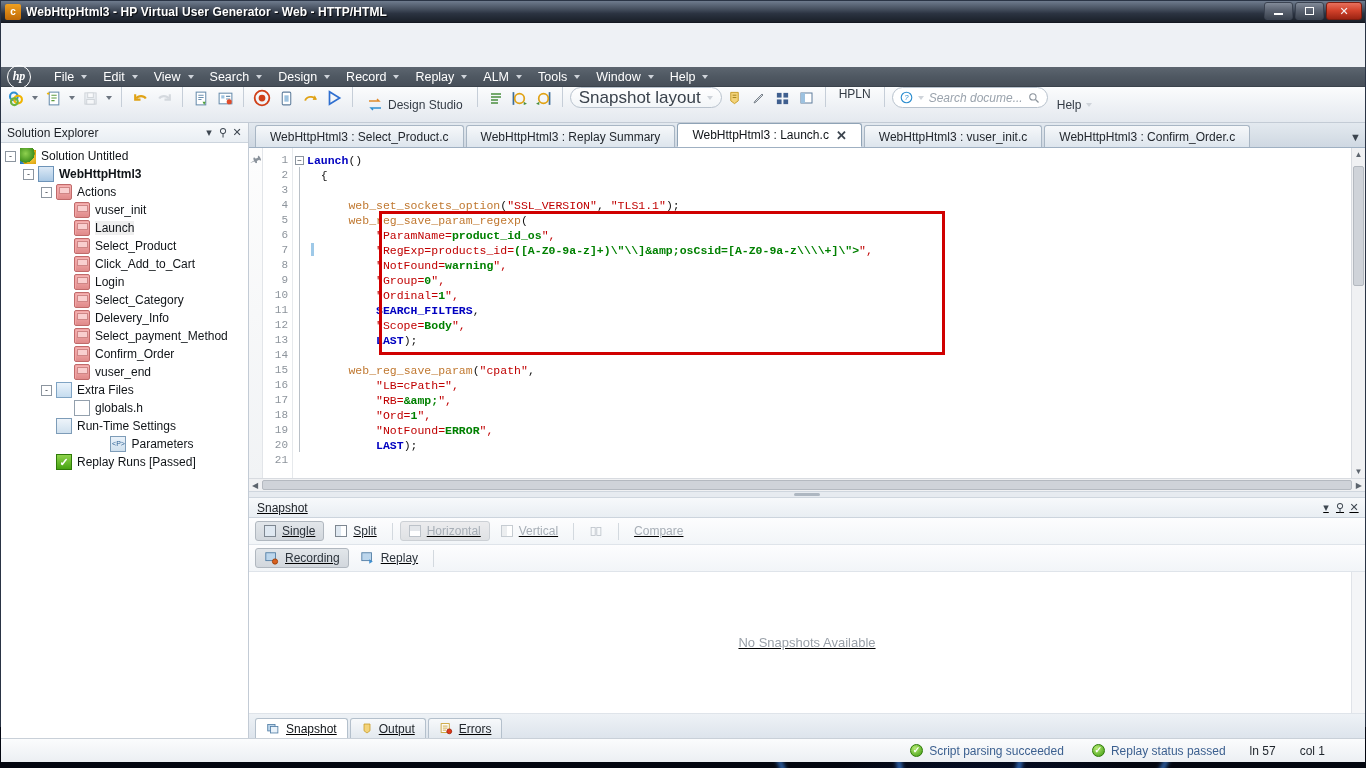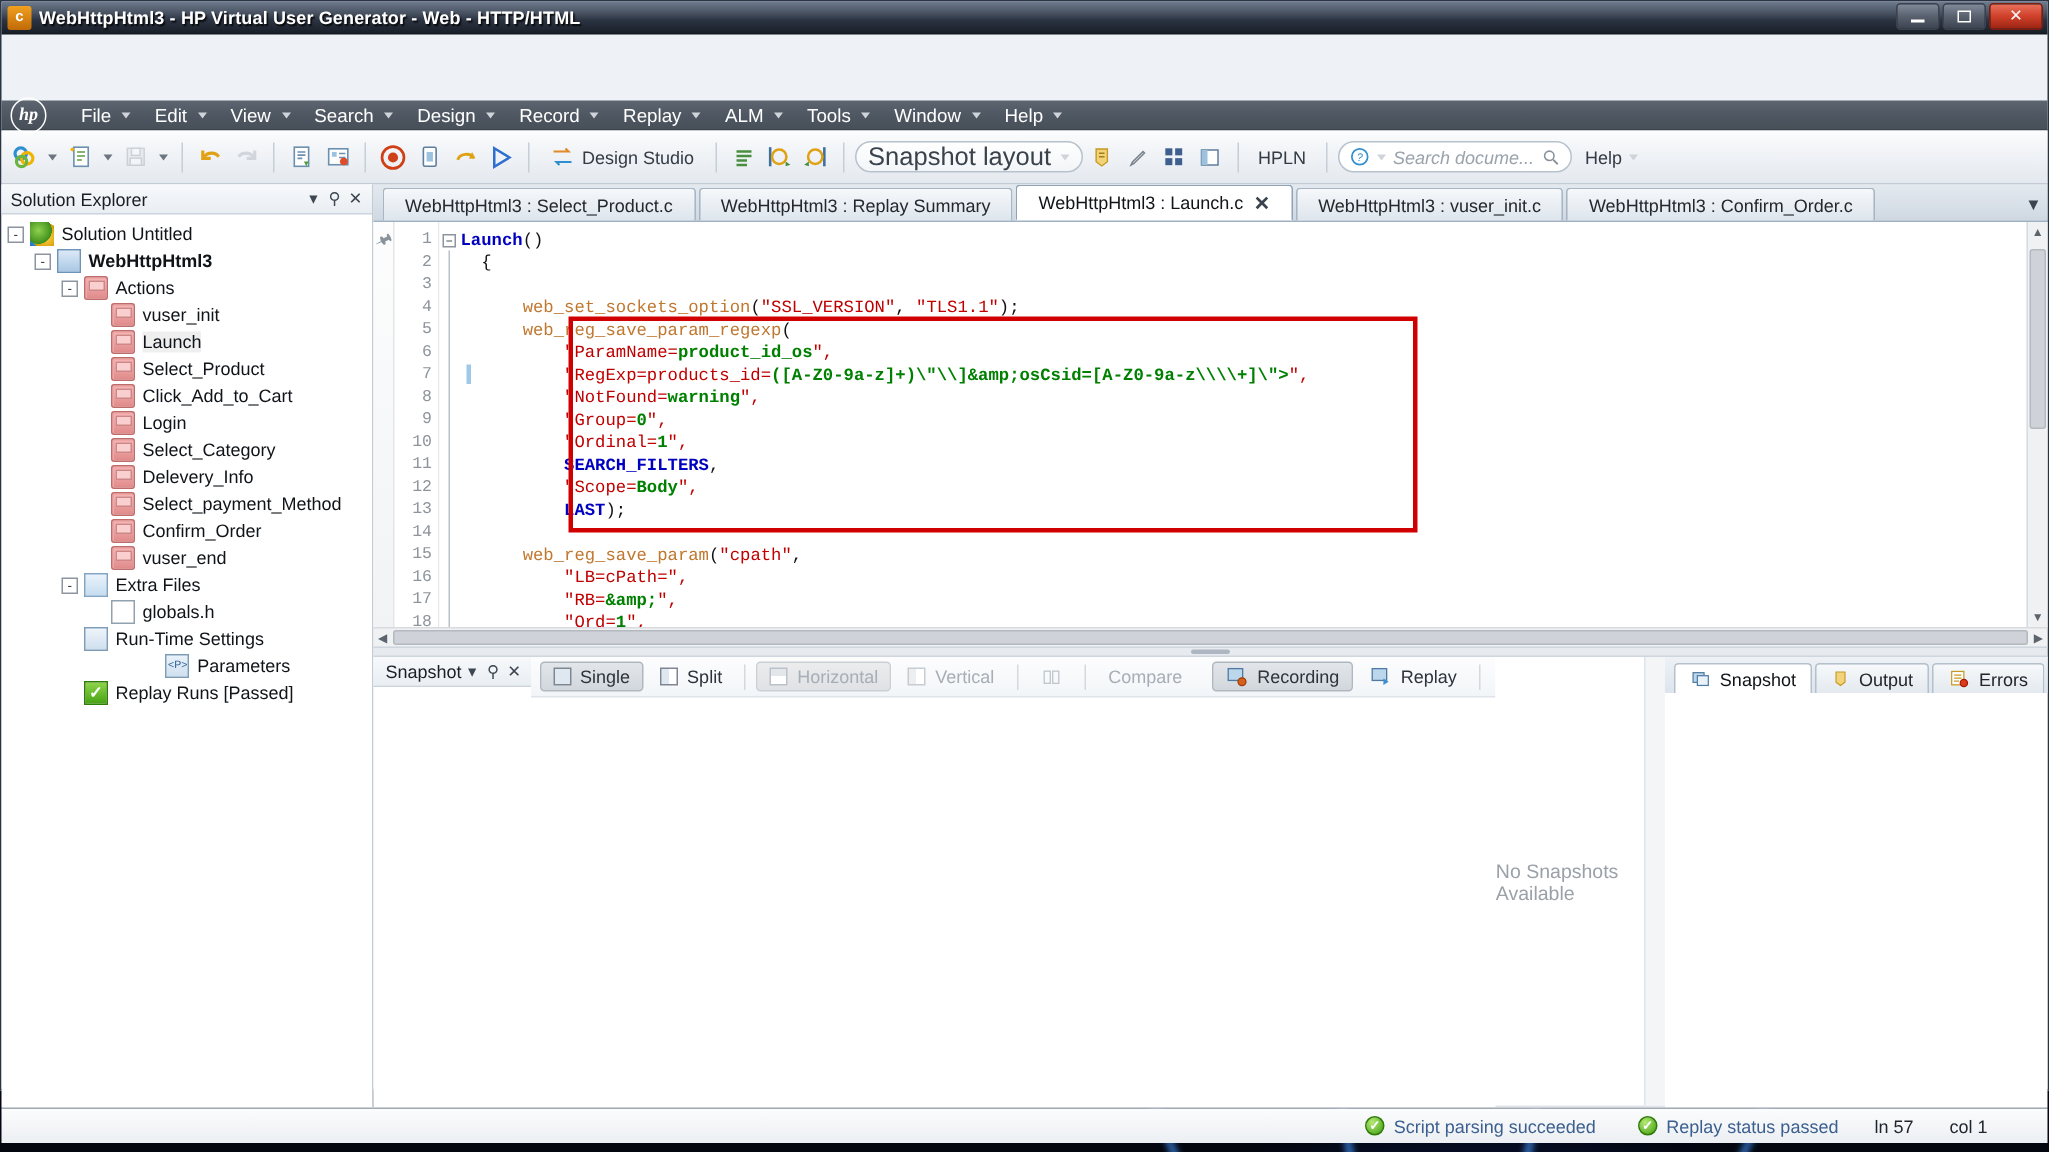--- a/index.html
+++ b/index.html
@@ -85,21 +85,21 @@
   }
   .caret-d {
     width:0;height:0;border-left:3.5px solid transparent;border-right:3.5px solid transparent;
     border-top:4px solid #cfd4da;
   }
 
   
   .toolbar {
     height:36px; background:linear-gradient(180deg,#fbfcfd 0%,#eef1f5 55%,#e4e9ef 100%);
     border-bottom:1px solid #c3cbd5;
-    display:flex; align-items:center; padding:0 4px; gap:2px;
+    display:flex; padding:0 4px; gap:2px;
   }
   .tb-sep { width:1px; height:20px; background:#c6ced8; margin:0 5px; }
   .tbi { width:22px;height:22px; display:flex;align-items:center;justify-content:center; border-radius:3px; position:relative; }
   .tbi.disabled { opacity:.35; }
   .tb-caret { width:11px;height:22px;display:flex;align-items:center;justify-content:center;}
   .tb-caret i { width:0;height:0;border-left:3.5px solid transparent;border-right:3.5px solid transparent;border-top:4px solid #6d7580; display:block;}
   .tb-text-btn {
     display:flex;align-items:center;gap:5px;padding:3px 7px;border-radius:3px;
     font-size:12px;color:#333b45; white-space:nowrap;
   }
@@ -224,21 +224,21 @@
   .vthumb { position:absolute; right:1px; top:18px; width:11px; height:120px; background:#cfd3d9; border:1px solid #b4b9c0; border-radius:2px;}
   .hscroll-row { height:13px; background:#f0f1f3; border-top:1px solid #d8dbe0; display:flex; align-items:center; }
   .hthumb { height:10px; background:#cfd3d9; border:1px solid #b4b9c0; border-radius:2px; }
 
   
   .splitter { height:7px; background:#e7ebf0; border-top:1px solid #cfd6de; border-bottom:1px solid #cfd6de;
     display:flex; align-items:center; justify-content:center; }
   .splitter .grip { width:26px; height:3px; background:#aeb7c1; border-radius:2px; }
 
   
-  .snapshot-panel { height:300px; background:#ffffff; display:flex; flex-direction:row; }
+  .snapshot-panel { height:240px; background:#ffffff; display:flex; flex-direction:column;text-decoration:underline; }
   .snap-head {
     height:20px; display:flex; align-items:center; padding:0 4px 0 8px;
     background:linear-gradient(180deg,#f7f9fb,#e9eef3);
     border-bottom:1px solid #ccd4dd; font-size:12px; color:#1b1f25;
   }
   .snap-head .sh-title { flex:1; }
   .snap-bar {
     height:27px; display:flex; align-items:center; gap:3px; padding:0 6px;
     background:linear-gradient(180deg,#fdfdfe,#f2f5f8);
     border-bottom:1px solid #dfe4ea;

